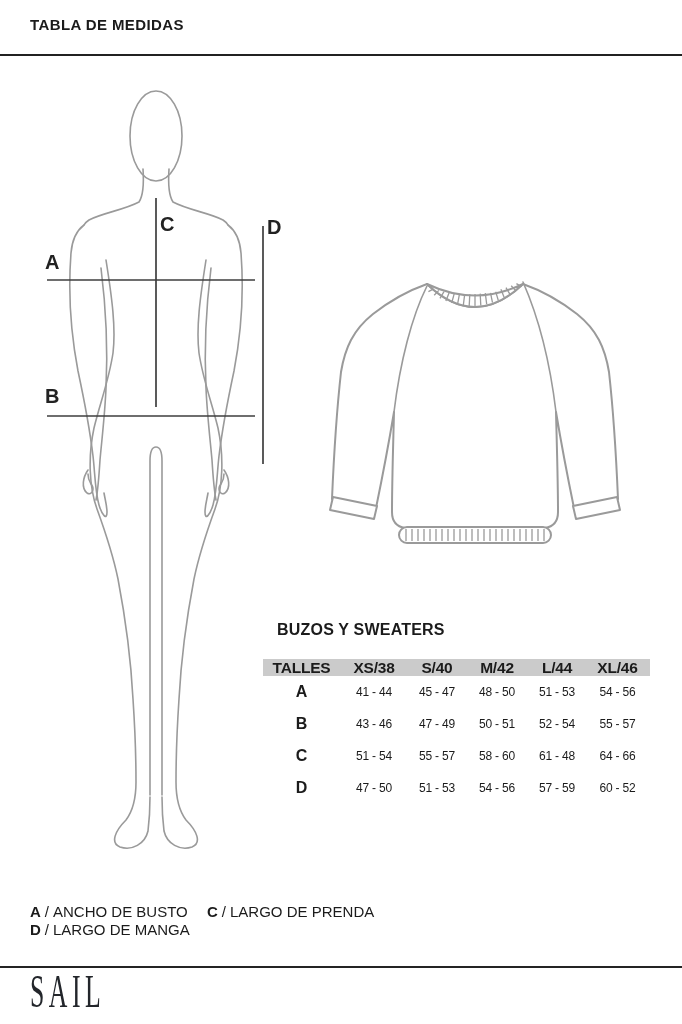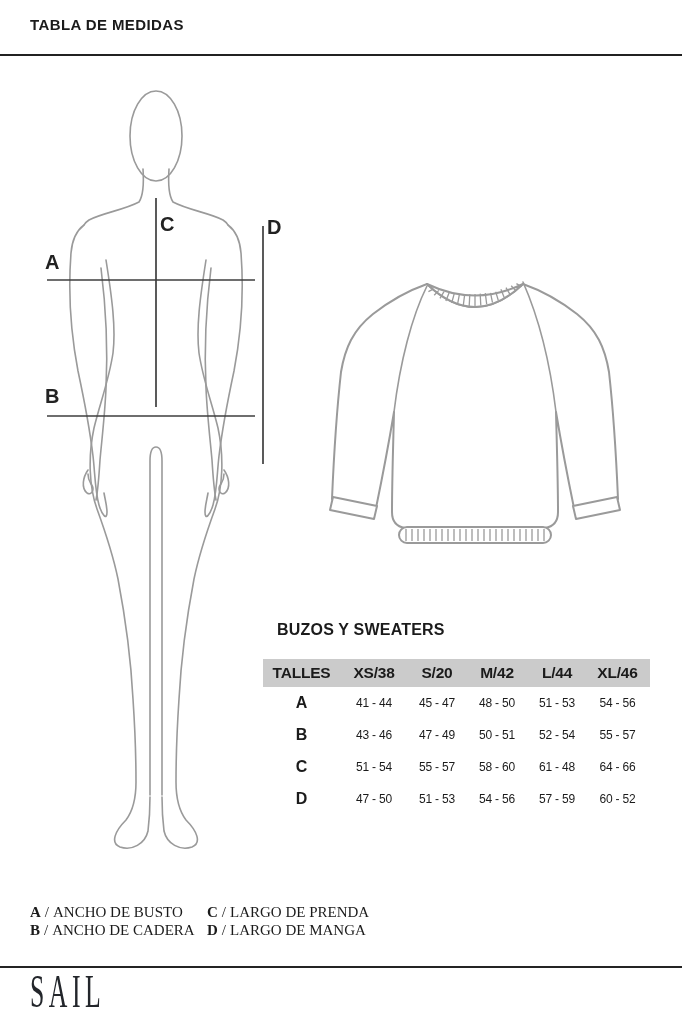--- a/index.html
+++ b/index.html
@@ -33,28 +33,28 @@
   .mlabel-a{left:45px;top:252px;}
   .mlabel-b{left:45px;top:386px;}
   .mlabel-c{left:160px;top:214px;}
   .mlabel-d{left:267px;top:217px;}
   
   .section-title{position:absolute;left:277px;top:621px;font-size:16px;
     font-weight:bold;letter-spacing:.2px;}
   .size-table{position:absolute;left:263px;top:659px;width:387px;}
   .st-head,.st-row{display:grid;grid-template-columns:77px 68px 58px 62px 58px 63px;
     align-items:center;}
-  .st-head{height:28px;background:var(--table-header-bg);}
+  .st-head{height:17px;background:var(--table-header-bg);}
   .st-hcell{font-size:15.5px;font-weight:bold;text-align:center;letter-spacing:-.2px;}
   .st-row{height:32px;}
   .st-key{font-size:16px;font-weight:bold;text-align:center;}
   .st-cell{font-size:12px;text-align:center;letter-spacing:-.2px;}
   
   .legend{position:absolute;left:30px;top:903px;display:grid;
-    grid-template-columns:177px auto;line-height:18px;font-size:15px;font-family:Liberation Serif, serif;}
+    grid-template-columns:177px auto;line-height:18px;font-size:15px;}
   .lg-key{font-weight:bold;}
   .lg-sep{margin:0 4px;}
   
   .footer-rule{position:absolute;left:0;top:966px;width:682px;height:2px;background:#242424;}
   .brand{position:absolute;left:30px;top:969px;font-family:"Liberation Serif",serif;
     font-size:46px;letter-spacing:8px;color:#23262b;line-height:1;
     transform:scale(.56,1);transform-origin:left top;}
   .foot-note{position:absolute;right:28px;top:977px;text-align:right;
     font-size:12.5px;font-weight:bold;line-height:14px;}
 </style>
@@ -162,21 +162,21 @@
   <div class="mlabel mlabel-b">B</div>
   <div class="mlabel mlabel-c">C</div>
   <div class="mlabel mlabel-d">D</div>
 
   <div class="section-title">BUZOS Y SWEATERS</div>
 
   <div class="size-table">
     <div class="st-head">
       <div class="st-hcell">TALLES</div>
       <div class="st-hcell">XS/38</div>
-      <div class="st-hcell">S/20</div>
+      <div class="st-hcell">S/40</div>
       <div class="st-hcell">M/42</div>
       <div class="st-hcell">L/44</div>
       <div class="st-hcell">XL/46</div>
     </div>
     <div class="st-row">
       <div class="st-key">A</div>
       <div class="st-cell">41 - 44</div>
       <div class="st-cell">45 - 47</div>
       <div class="st-cell">48 - 50</div>
       <div class="st-cell">51 - 53</div>
@@ -209,23 +209,20 @@
   </div>
 
   <div class="legend">
     <div class="legend-entry">
       <span class="lg-key">A</span><span class="lg-sep">/</span><span class="lg-label">ANCHO DE BUSTO</span>
     </div>
     <div class="legend-entry">
       <span class="lg-key">C</span><span class="lg-sep">/</span><span class="lg-label">LARGO DE PRENDA</span>
     </div>
     <div class="legend-entry">
-      <span class="lg-key">B</span><span class="lg-sep">/</span><span class="lg-label">ANCHO DE CADERA</span>
-    </div>
-    <div class="legend-entry">
       <span class="lg-key">D</span><span class="lg-sep">/</span><span class="lg-label">LARGO DE MANGA</span>
     </div>
   </div>
 
   <div class="footer-rule"></div>
   <div class="brand">SAIL</div>
 
 </div>
 
 </body></html>

